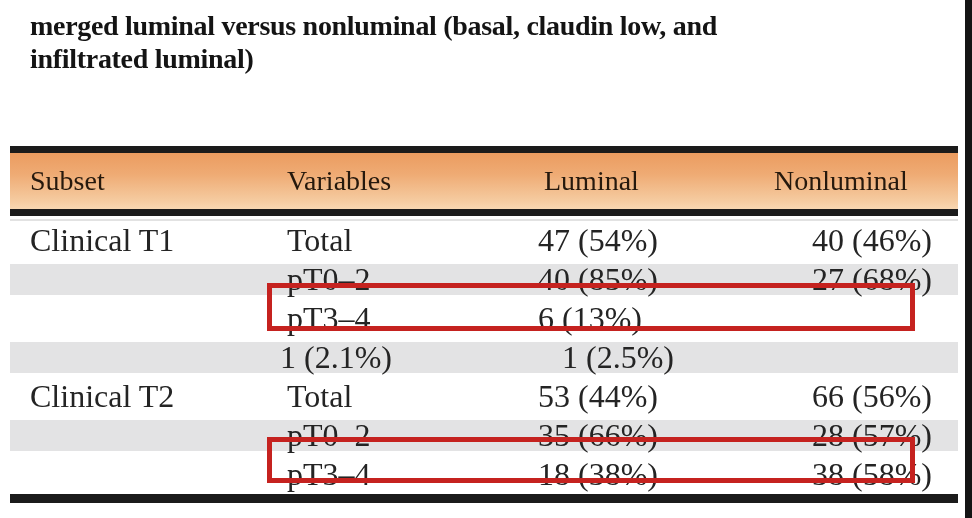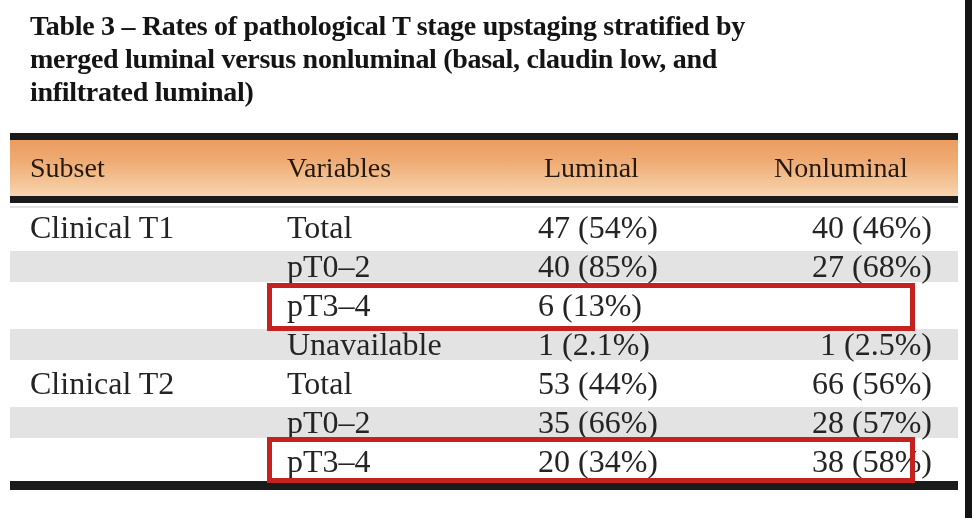--- a/index.html
+++ b/index.html
@@ -16,21 +16,21 @@
     width: 7px; height: 518px;
     background: #141414;
   }
   .title {
     position: absolute; left: 30px; top: 9px;
     font-size: 28px; font-weight: 700; line-height: 33px;
     color: #141414; letter-spacing: -0.3px;
     white-space: nowrap;
   }
   .table-wrap {
-    position: absolute; left: 10px; top: 133px;
+    position: absolute; left: 10px; top: 146px;
     width: 948px;
   }
   .head-border { height: 7px; background: #1b1b1b; }
   .head-bg {
     height: 56px;
     background: linear-gradient(180deg, #eb9c60 0%, #efab74 38%, #f5cba0 85%, #f8d7b2 100%);
     display: flex; align-items: center;
     font-size: 28px; color: #26190d;
   }
   .head-rule { height: 2px; background: #e2e2e2; margin-top: 3px; }
@@ -56,21 +56,20 @@
   }
   .hl-box.t1 { top: 283px; height: 48px; }
   .hl-box.t2 { top: 437px; height: 46px; }
 </style>
 </head>
 <body>
 
 <div class="right-strip"></div>
 
 <div class="title">
-  <div>Table 3 – Rates of pathological T stage upstaging stratified by</div>
   <div>merged luminal versus nonluminal (basal, claudin low, and</div>
   <div>infiltrated luminal)</div>
 </div>
 
 <div class="table-wrap">
   <div class="head-border"></div>
   <div class="head-bg">
     <div class="c1">Subset</div>
     <div class="c2">Variables</div>
     <div class="c3">Luminal</div>
@@ -92,40 +91,39 @@
       <div class="c3">40 (85%)</div>
       <div class="c4">27 (68%)</div>
     </div>
     <div class="row">
       <div class="c1"></div>
       <div class="c2">pT3–4</div>
       <div class="c3">6 (13%)</div>
     </div>
     <div class="row striped">
       <div class="c1"></div>
-      <div class="c2">Unavailable</div>
       <div class="c3">1 (2.1%)</div>
       <div class="c4">1 (2.5%)</div>
     </div>
     <div class="row">
       <div class="c1">Clinical T2</div>
       <div class="c2">Total</div>
       <div class="c3">53 (44%)</div>
       <div class="c4">66 (56%)</div>
     </div>
     <div class="row striped">
       <div class="c1"></div>
       <div class="c2">pT0–2</div>
       <div class="c3">35 (66%)</div>
       <div class="c4">28 (57%)</div>
     </div>
     <div class="row">
       <div class="c1"></div>
       <div class="c2">pT3–4</div>
-      <div class="c3">20 (34%)</div>
+      <div class="c3">18 (38%)</div>
       <div class="c4">38 (58%)</div>
     </div>
   </div>
 
   <div class="bottom-border"></div>
 </div>
 
 <div class="hl-box t1"></div>
 <div class="hl-box t2"></div>
 

